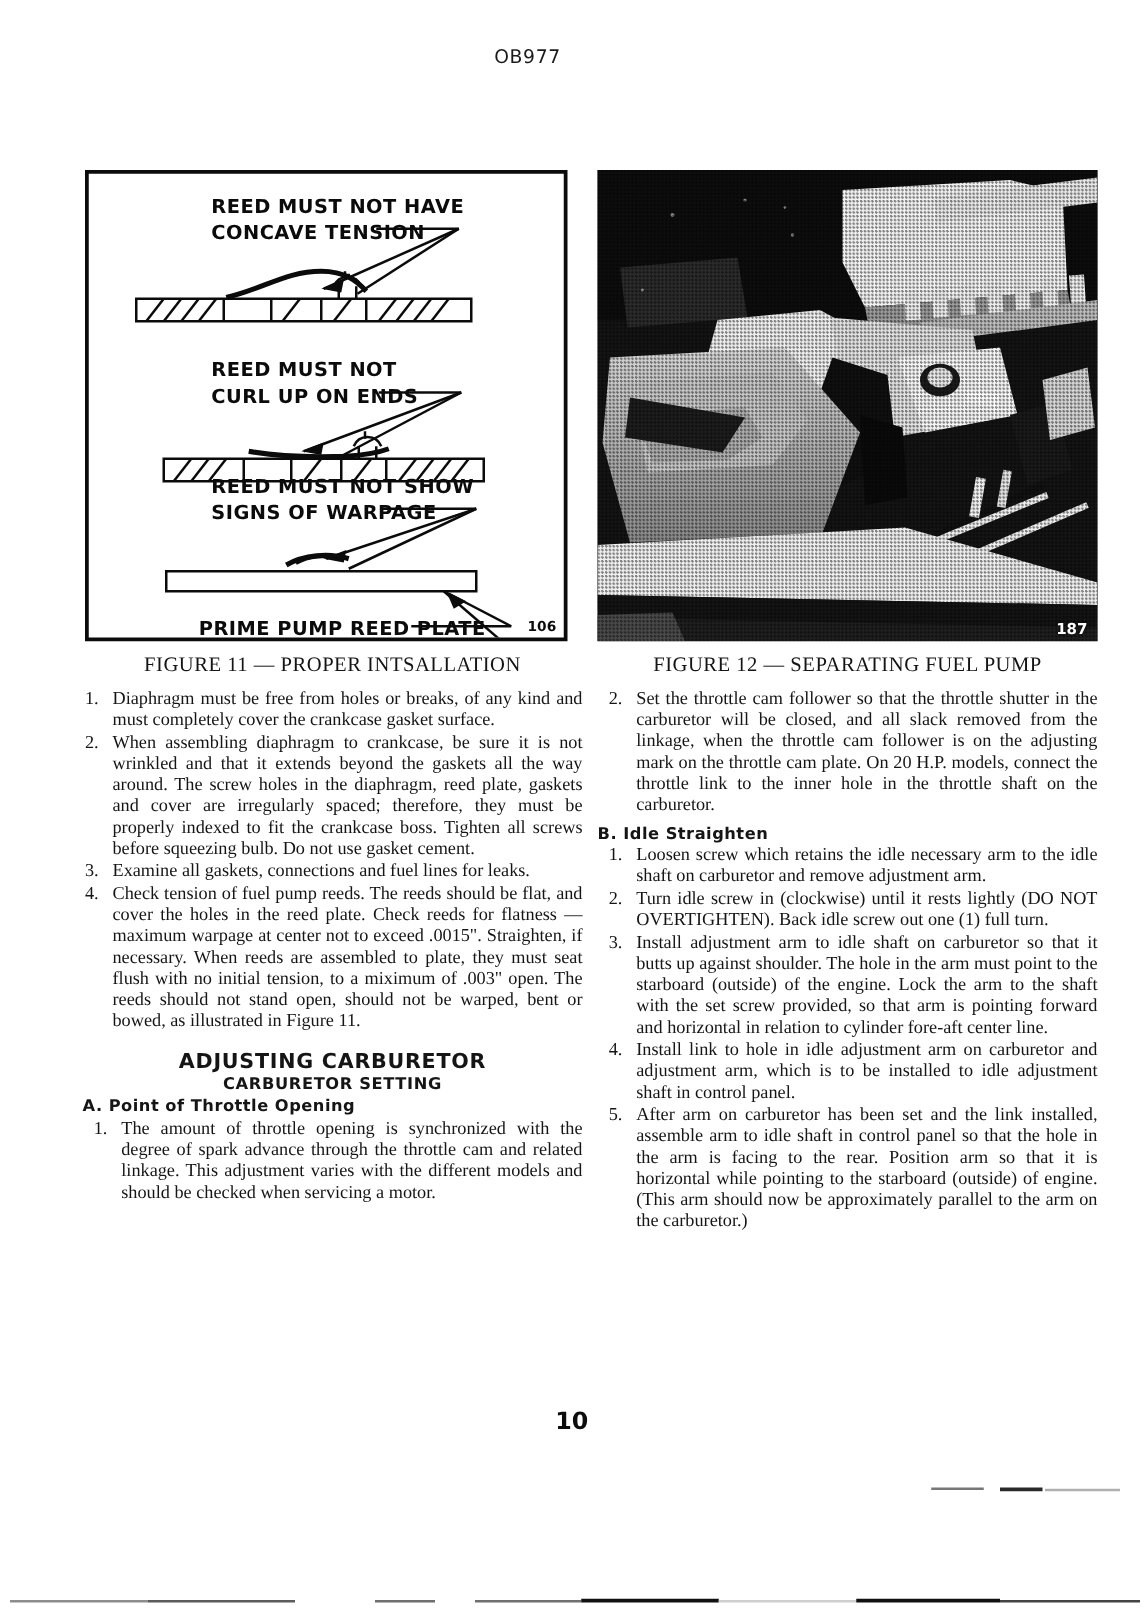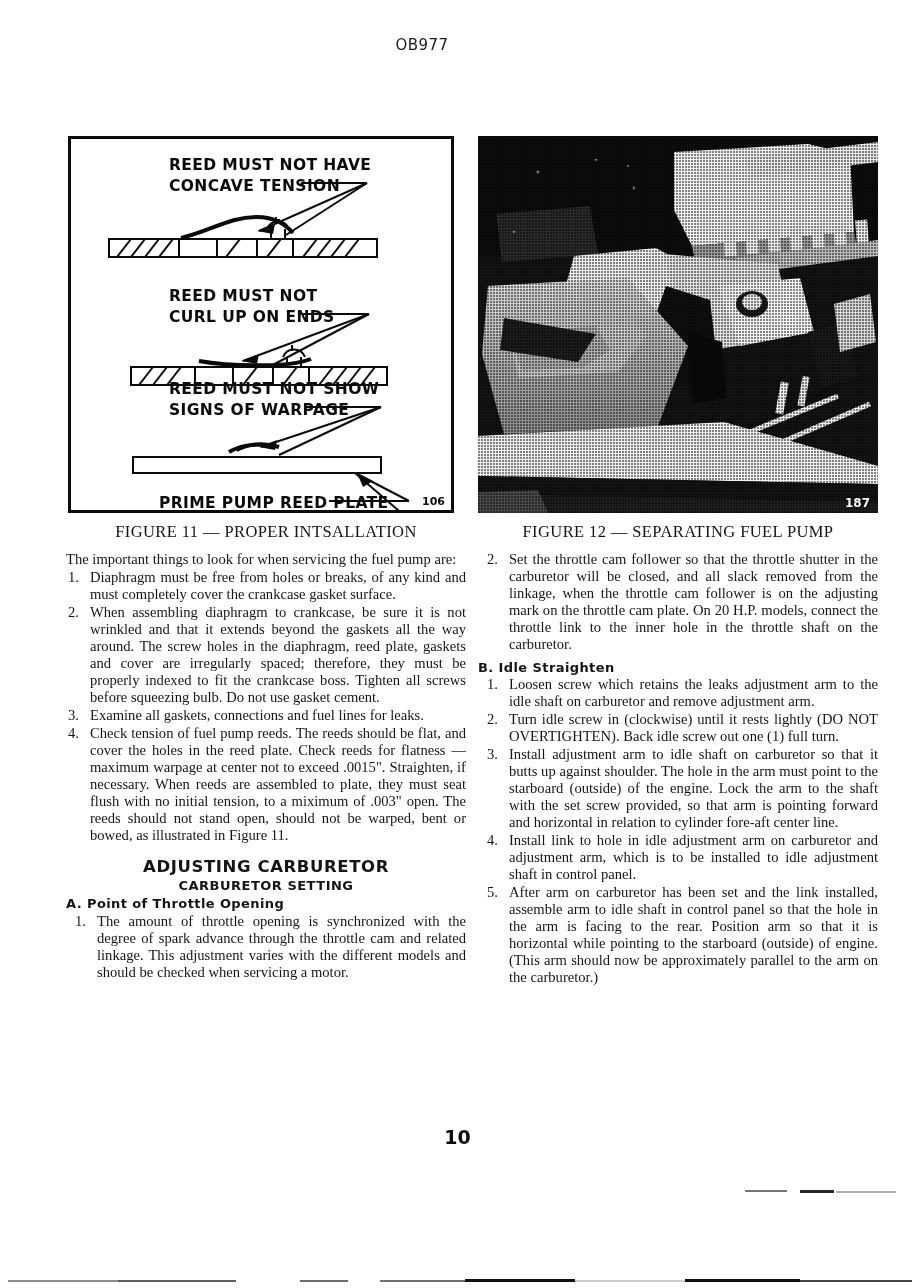--- a/index.html
+++ b/index.html
@@ -270,21 +270,20 @@
         <text x="98" y="276">SIGNS OF WARPAGE</text>
         <text x="88" y="369">PRIME PUMP REED PLATE</text>
       </g>
     </svg>
     <div class="fig-num">106</div>
   </div>
 
   <div class="caption">FIGURE 11 — PROPER INTSALLATION</div>
 
   <div class="body-text">
-    <p class="lead">The important things to look for when servicing the fuel pump are:</p>
     <ol class="numlist">
       <li>
         <span class="marker">1.</span>
         <span>Diaphragm must be free from holes or breaks, of any kind and must completely cover the crankcase gasket surface.</span>
       </li>
       <li>
         <span class="marker">2.</span>
         <span>When assembling diaphragm to crankcase, be sure it is not wrinkled and that it extends beyond the gaskets all the way around. The screw holes in the diaphragm, reed plate, gaskets and cover are irregularly spaced; therefore, they must be properly indexed to fit the crankcase boss. Tighten all screws before squeezing bulb. Do not use gasket cement.</span>
       </li>
       <li>
@@ -404,21 +403,21 @@
         <span class="marker">2.</span>
         <span>Set the throttle cam follower so that the throttle shutter in the carburetor will be closed, and all slack removed from the linkage, when the throttle cam follower is on the adjusting mark on the throttle cam plate. On 20 H.P. models, connect the throttle link to the inner hole in the throttle shaft on the carburetor.</span>
       </li>
     </ol>
 
     <div class="h-alpha right-col">B.  Idle Straighten</div>
 
     <ol class="numlist indented">
       <li>
         <span class="marker">1.</span>
-        <span>Loosen screw which retains the leaks adjustment arm to the idle shaft on carburetor and remove adjustment arm.</span>
+        <span>Loosen screw which retains the idle necessary arm to the idle shaft on carburetor and remove adjustment arm.</span>
       </li>
       <li>
         <span class="marker">2.</span>
         <span>Turn idle screw in (clockwise) until it rests lightly (DO NOT OVERTIGHTEN). Back idle screw out one (1) full turn.</span>
       </li>
       <li>
         <span class="marker">3.</span>
         <span>Install adjustment arm to idle shaft on carburetor so that it butts up against shoulder. The hole in the arm must point to the starboard (outside) of the engine. Lock the arm to the shaft with the set screw provided, so that arm is pointing forward and horizontal in relation to cylinder fore-aft center line.</span>
       </li>
       <li>

